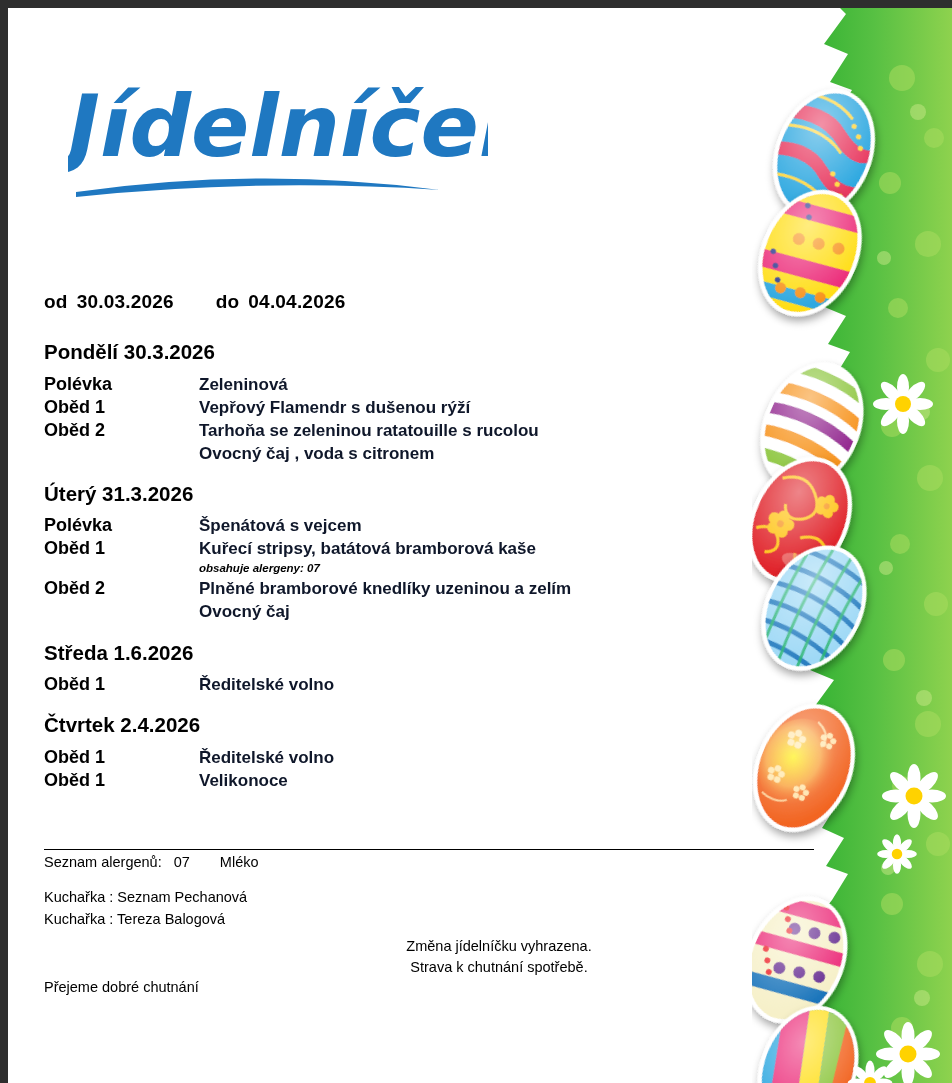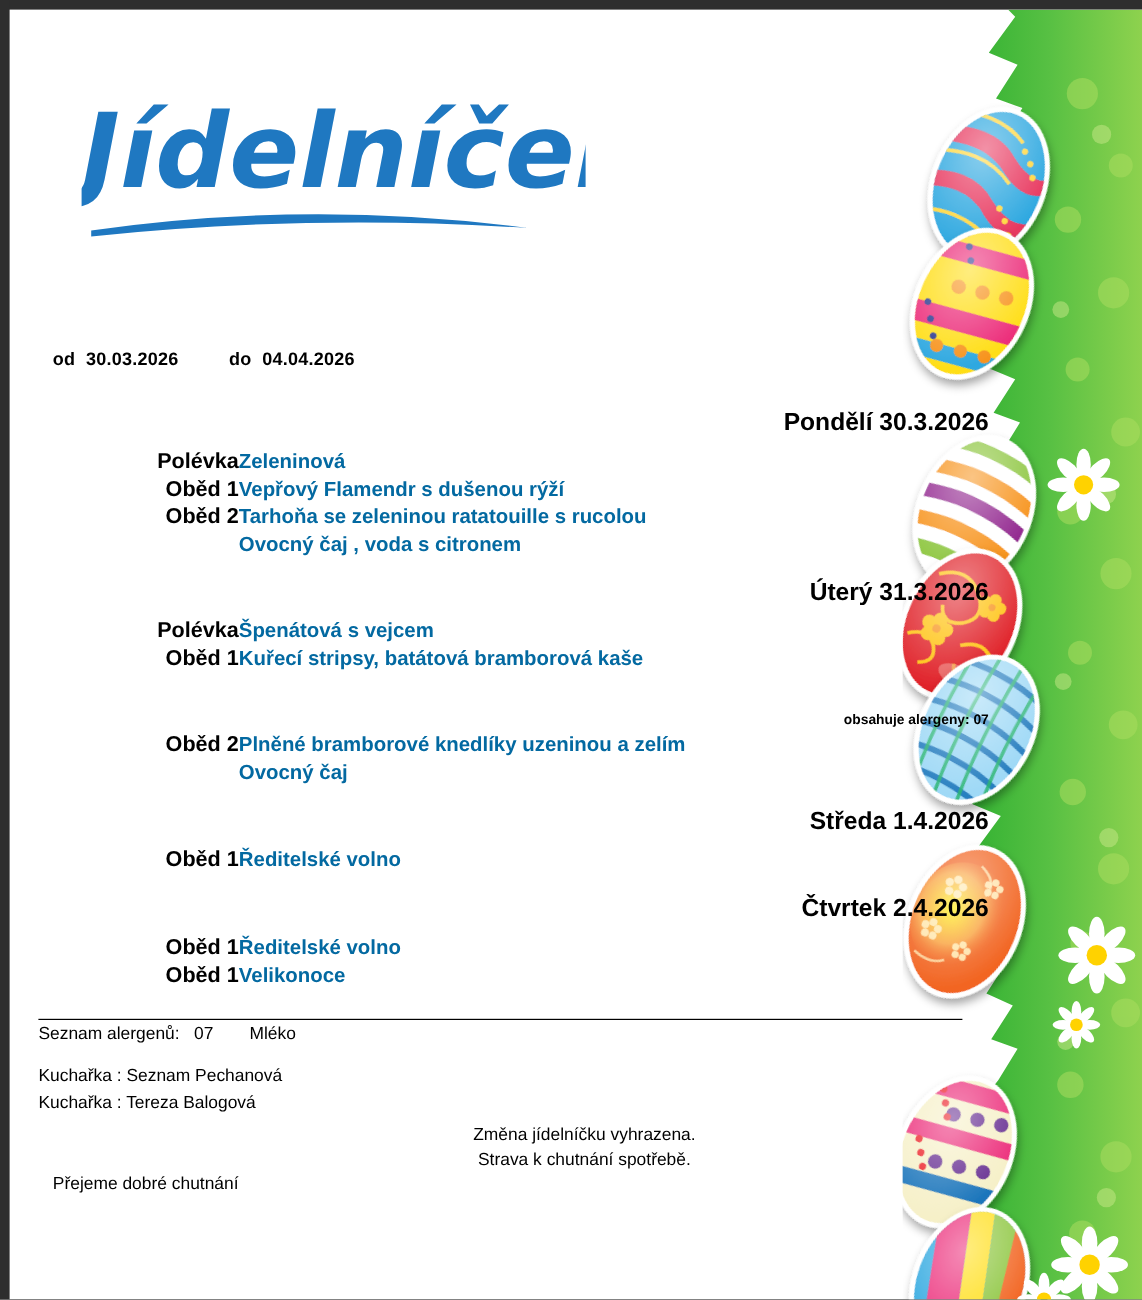--- a/index.html
+++ b/index.html
@@ -43,36 +43,35 @@
     width: 420px;
     height: 160px;
   }
   .header svg { display: block; }
 
   
   .daterange {
     position: absolute;
     left: 36px;
     top: 283px;
-    font-size: 15px;
+    font-size: 19px;
     font-weight: bold;
     color: #000;
     letter-spacing: .2px;
     white-space: nowrap;
   }
   .daterange .lbl { padding-right: 9px; }
   .daterange .gap { display: inline-block; width: 42px; }
 
   
   .menu {
     position: absolute;
     left: 36px;
     top: 334px;
     width: 780px;
-    text-align: right;
   }
   .day-block { margin-bottom: 0; }
   .day-title {
     font-size: 20.5px;
     font-weight: bold;
     color: #000;
     line-height: 1.0;
     margin: 0 0 10px 0;
   }
   .day-block + .day-block .day-title { margin-top: 19px; }
@@ -84,36 +83,36 @@
   }
   .row .label {
     flex: 0 0 155px;
     font-size: 18px;
     font-weight: bold;
     color: #000;
   }
   .row .value {
     font-size: 17px;
     font-weight: bold;
-    color: #0369a1;
+    color: #0f172a;
   }
   .row.cont .label { visibility: hidden; }
   .allergen {
     margin-left: 155px;
     font-size: 11.5px;
+    font-style: italic;
     font-weight: bold;
     color: #000;
     line-height: 1.5;
-    margin-top: 32px;
   }
 
   
   .footer {
     position: absolute;
-    left: 24px;
+    left: 36px;
     top: 841px;
     width: 770px;
   }
   .rule {
     border: 0;
     border-top: 1.5px solid #000;
     margin: 0 0 4px 0;
     width: 770px;
   }
   .allergen-list {
@@ -542,21 +541,21 @@
         <span class="label">Oběd 2</span>
         <span class="value">Plněné bramborové knedlíky uzeninou a zelím</span>
       </div>
       <div class="row cont">
         <span class="label">&nbsp;</span>
         <span class="value">Ovocný čaj</span>
       </div>
     </div>
 
     <div class="day-block">
-      <div class="day-title">Středa 1.4.2026</div>
+      <div class="day-title">Středa 1.6.2026</div>
       <div class="row">
         <span class="label">Oběd 1</span>
         <span class="value">Ředitelské volno</span>
       </div>
     </div>
 
     <div class="day-block">
       <div class="day-title">Čtvrtek 2.4.2026</div>
       <div class="row">
         <span class="label">Oběd 1</span>

